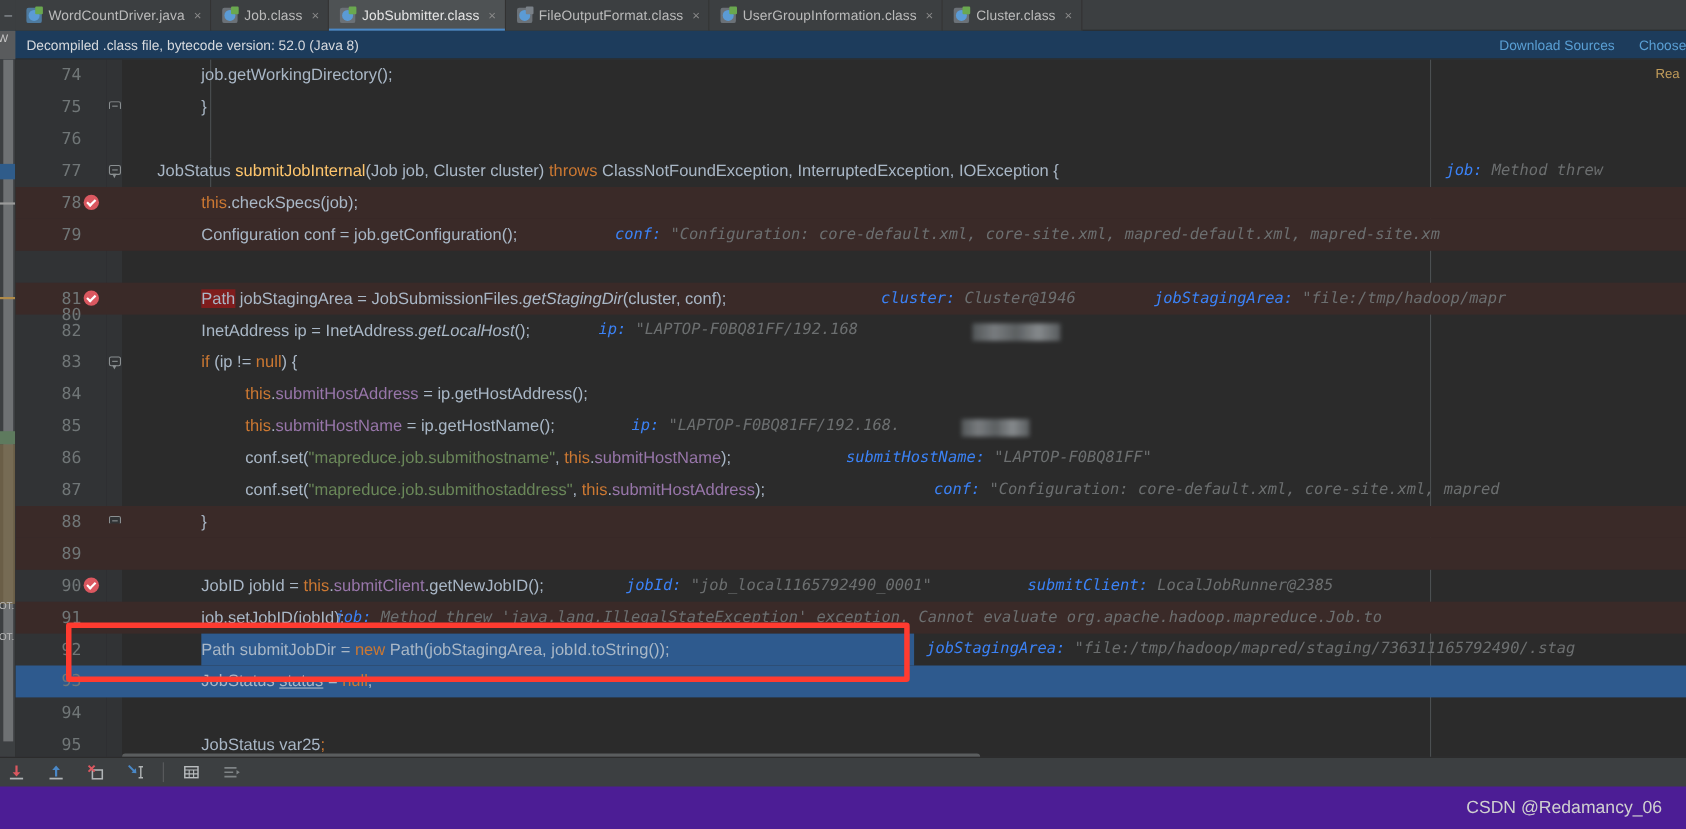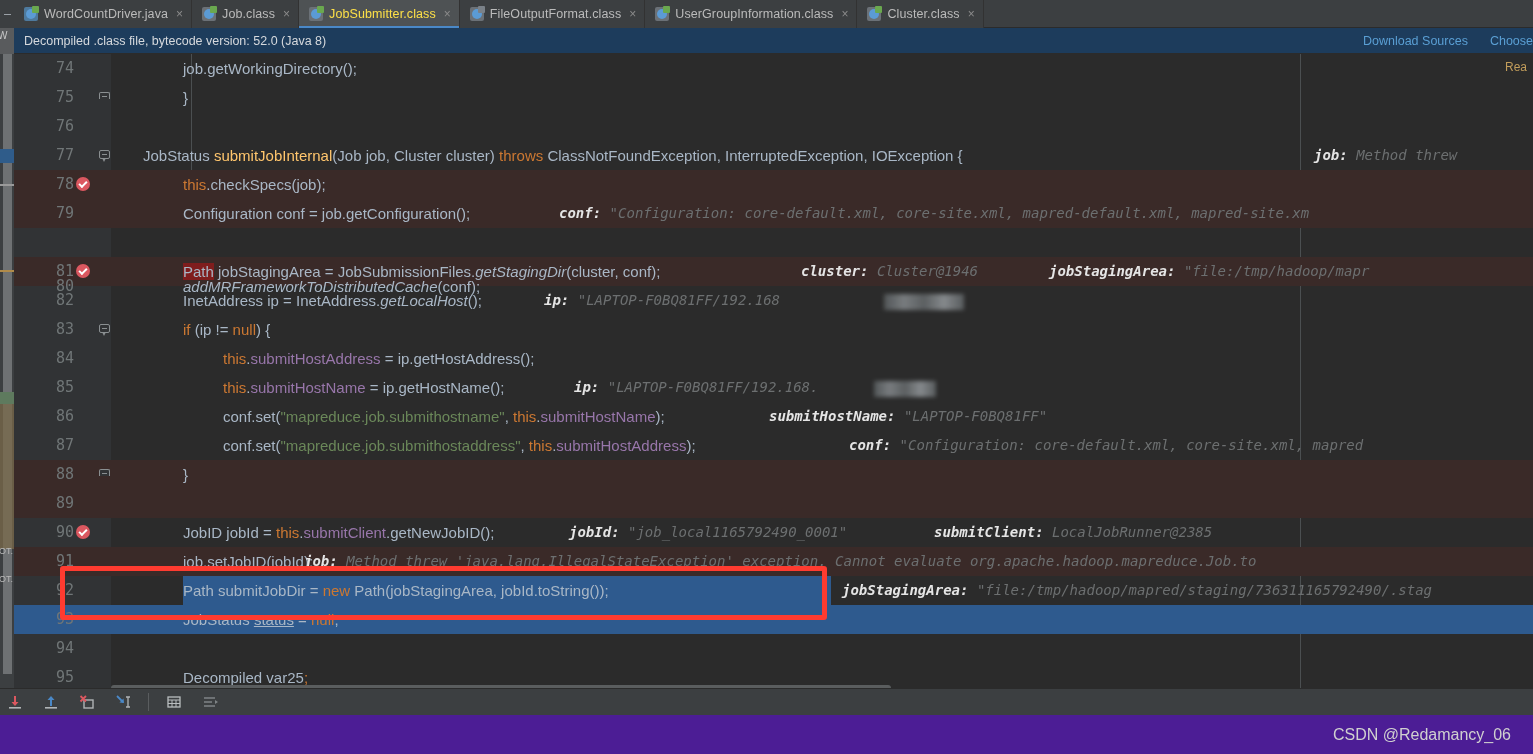--- a/index.html
+++ b/index.html
@@ -47,21 +47,21 @@
   .tab.active::after {
     content: ""; position: absolute;
     left: 0; right: 0; bottom: 0; height: 2px;
     background: #4a88c7;
   }
   .tab-label {
     font-size: 12.5px;
     color: #bbbbbb;
     letter-spacing: 0.1px;
   }
-  .tab.active .tab-label { color: #fde047; }
+  .tab.active .tab-label { color: #e5e5e5; }
   .tab-close {
     font-size: 12px; color: #8b8b8b; line-height: 1;
     padding-left: 2px;
   }
   .tabicon {
     width: 14px; height: 14px; position: relative; flex: none;
   }
   .tabicon.java-icon {
     border-radius: 2px;
     background: #4e7a9e;
@@ -201,21 +201,21 @@
   .hint {
     position: absolute; top: 0;
     height: 29px; line-height: 29px;
     font-size: 14px;
     font-style: italic;
     color: #6c6f70;
     white-space: pre;
     font-family: "DejaVu Sans Mono", monospace;
     pointer-events: none;
   }
-  .hint .hv { color: #e5e5e5; font-weight: bold; }
+  .hint .hv { color: #3b82f6; }
 
   
   .bp {
     position: absolute; left: 62px; top: 7px;
     width: 14px; height: 14px;
     border-radius: 50%;
     background: #db5860;
   }
   .bp::after {
     content: "";
@@ -441,21 +441,20 @@
     </div>
 
     <div class="line" style="top:145px;">
       <span class="lineno">79</span>
       <span class="code" style="padding-left:72px;"><span class="t-plain">Configuration conf = job.getConfiguration();</span></span>
       <span class="hint" style="left:545px;"><span class="hv">conf:</span> <span>"Configuration: core-default.xml, core-site.xml, mapred-default.xml, mapred-site.xm</span></span>
     </div>
 
     <div class="line" style="top:174px;margin-top:44px;">
       <span class="lineno">80</span>
-      <span class="code" style="padding-left:72px;"><span class="t-ital">addMRFrameworkToDistributedCache</span><span class="t-plain">(conf);</span></span>
     </div>
 
     <div class="line" style="top:203px;">
       <span class="lineno">81</span>
       <span class="bp"></span>
       <span class="code" style="padding-left:72px;"><span class="hl-green">Path</span><span class="t-plain"> jobStagingArea = JobSubmissionFiles.</span><span class="t-ital">getStagingDir</span><span class="t-plain">(cluster, conf);</span></span>
       <span class="hint" style="left:787px;"><span class="hv">cluster:</span> <span>Cluster@1946</span></span>
       <span class="hint" style="left:1035px;"><span class="hv">jobStagingArea:</span> <span>"file:/tmp/hadoop/mapr</span></span>
     </div>
 
@@ -538,21 +537,21 @@
       <span class="code" style="padding-left:72px;"><span class="t-plain">JobStatus </span><span class="t-underline">status</span><span class="t-plain"> = </span><span class="t-kw">null</span><span class="t-plain">;</span></span>
     </div>
 
     <div class="line" style="top:580px;">
       <span class="lineno">94</span>
       <span class="code" style="padding-left:72px;"></span>
     </div>
 
     <div class="line" style="top:609px;">
       <span class="lineno">95</span>
-      <span class="code" style="padding-left:72px;"><span class="t-plain">Decompiled var25</span><span class="t-kw">;</span></span>
+      <span class="code" style="padding-left:72px;"><span class="t-plain">JobStatus var25</span><span class="t-kw">;</span></span>
     </div>
 
     <div class="hscroll"></div>
   </div>
 
   <span class="readonly">Rea</span>
 
   <div class="annot-rect" style="left:60px; top:566px; width:767px; height:54px;"></div>
 
   <div class="bottom-left-edge"></div>

